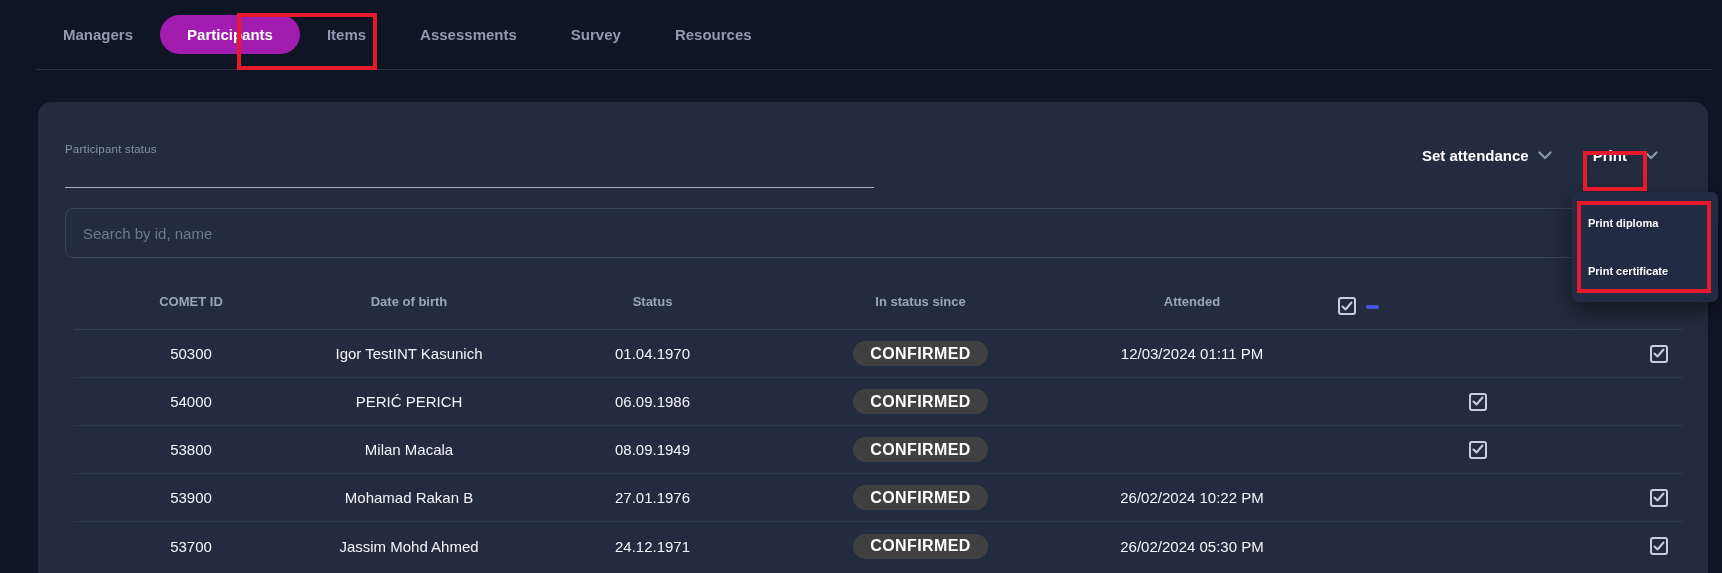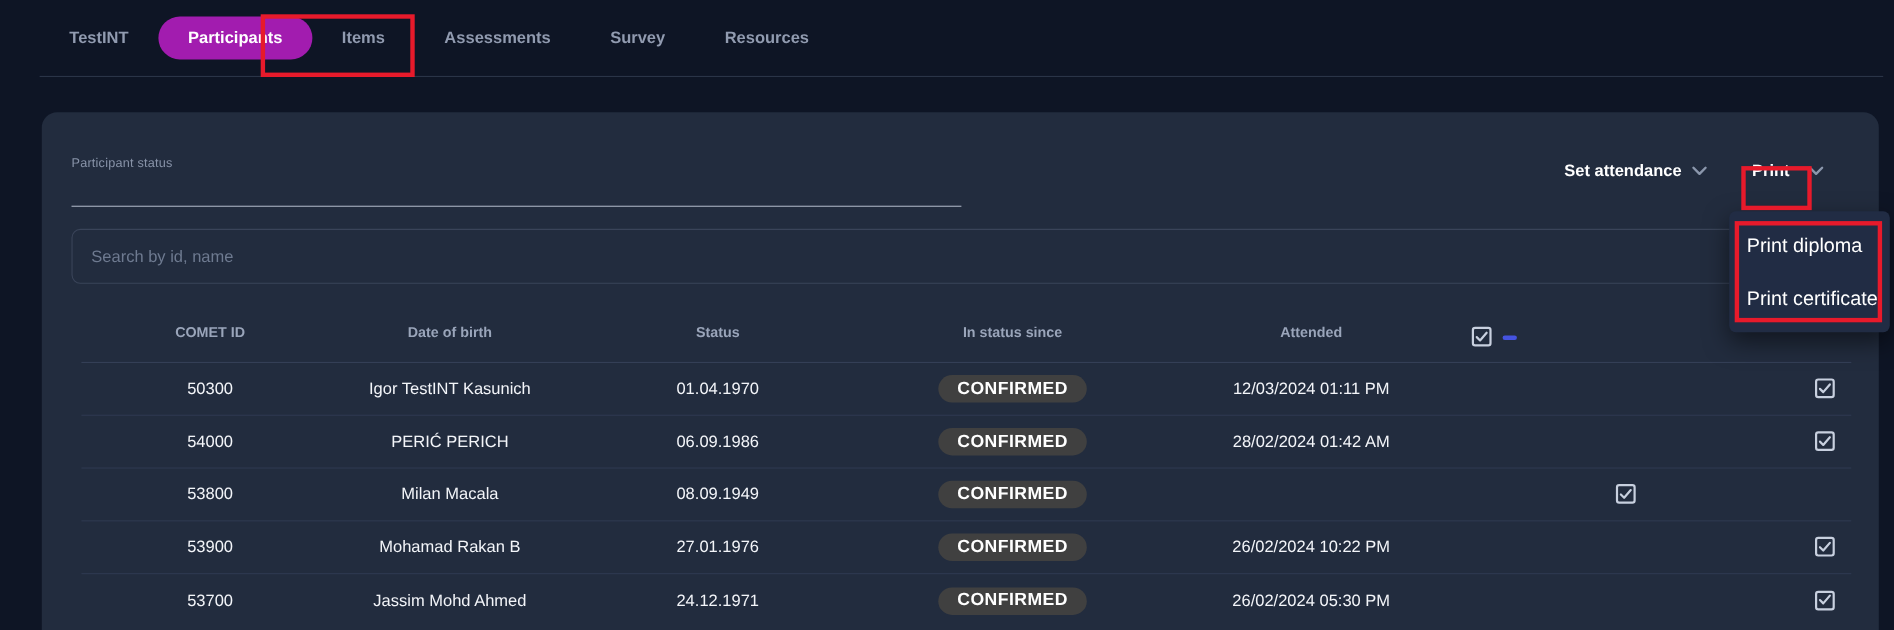--- a/index.html
+++ b/index.html
@@ -62,21 +62,21 @@
 
   
   .menu {
     position:absolute; left:1534px; top:90px; width:146px; height:110px;
     background:#212c44; border-radius:6px; z-index:10;
     box-shadow:0 8px 22px rgba(0,0,0,.5);
     padding-top:7px;
   }
   .menu-item {
     height:48px; display:flex; align-items:center; padding-left:16px;
-    color:#ffffff; font-size:18px; font-weight:400; cursor:pointer;
+    color:#ffffff; font-size:11px; font-weight:700; cursor:pointer;
     white-space:nowrap;
   }
 
   
   .table {
     position:absolute; left:36px; top:150px; width:1609px;
   }
   .trow, .thead {
     display:grid;
     grid-template-columns:217px 219px 268px 268px 275px 296px auto;
@@ -113,21 +113,21 @@
   
   .anno { position:absolute; border:4px solid #e71a2b; z-index:20; pointer-events:none; }
   .anno-tabs  { left:237px; top:13px; width:140px; height:57px; }
   .anno-print { left:1583px; top:151px; width:64px; height:40px; }
   .anno-menu  { left:1577px; top:201px; width:134px; height:92px; }
 </style>
 </head>
 <body>
 
 <nav class="tabbar">
-  <div class="tab">TestINT</div>
+  <div class="tab">Managers</div>
   <div class="tab active">Participants</div>
   <div class="tab">Items</div>
   <div class="tab">Assessments</div>
   <div class="tab">Survey</div>
   <div class="tab">Resources</div>
 </nav>
 
 <section class="panel">
 
   <div class="field-label" style="top:41px;">Participant status</div>
@@ -186,21 +186,20 @@
     </div>
   </div>
 
   <div class="trow">
     <div class="cell">54000</div>
     <div class="cell">PERIĆ PERICH</div>
     <div class="cell">06.09.1986</div>
     <div class="cell">
       <span class="pill">CONFIRMED</span>
     </div>
-    <div class="cell">28/02/2024 01:42 AM</div>
     <div class="cell"></div>
     <div class="cell">
       <span class="checkbox">
         <svg width="12" height="11" viewBox="0 0 12 11">
           <polyline points="1.5,5.5 4.5,8.5 10.5,1.5" fill="none" stroke="#c8d0df" stroke-width="2" stroke-linecap="round" stroke-linejoin="round"></polyline>
         </svg>
       </span>
     </div>
   </div>
 

